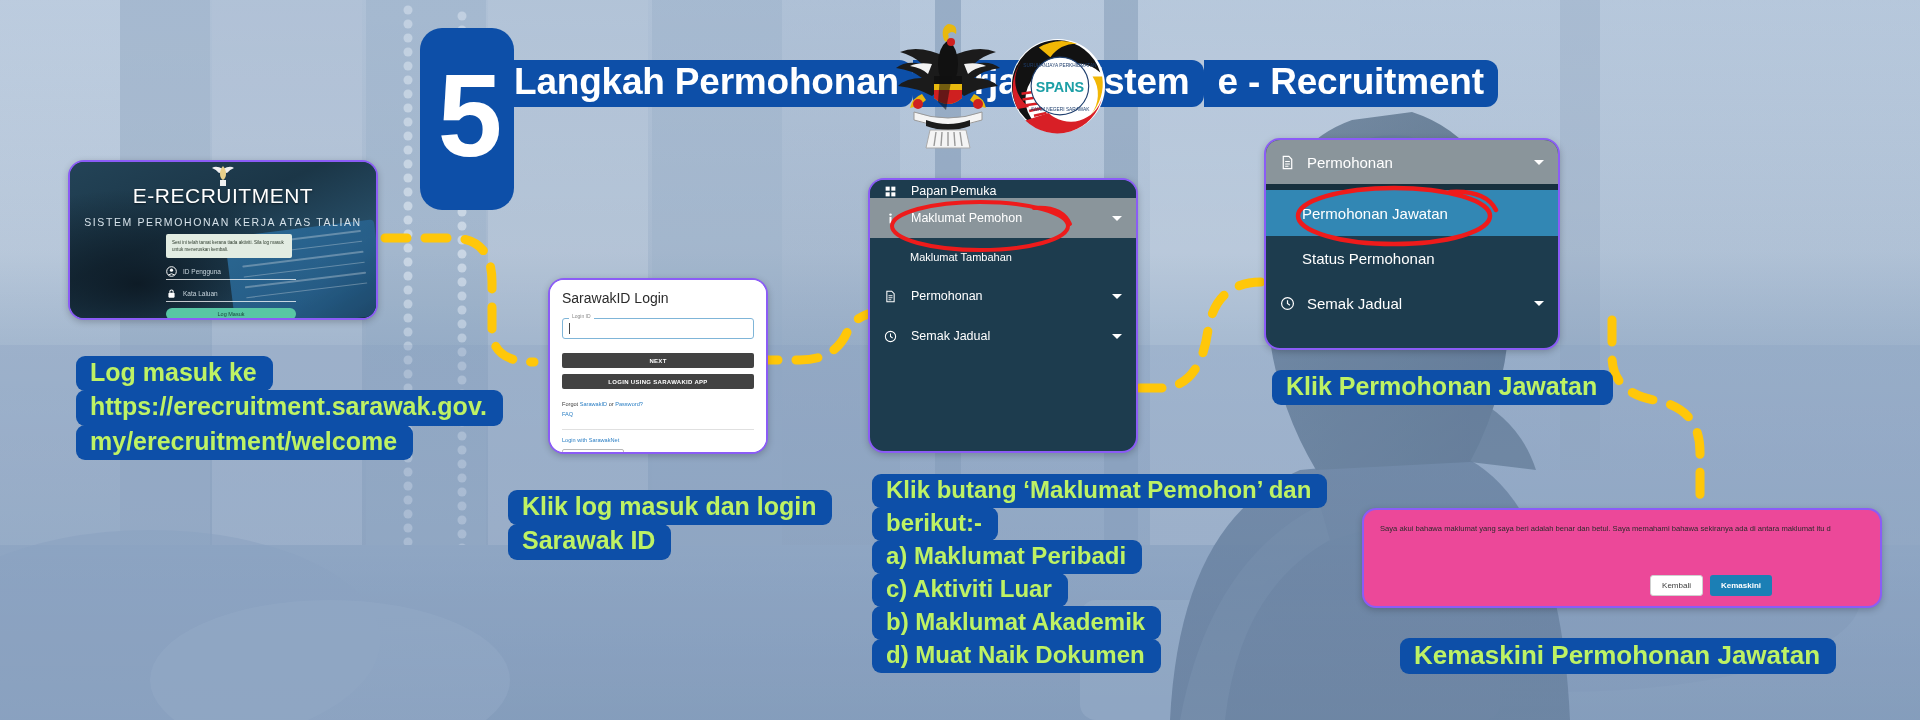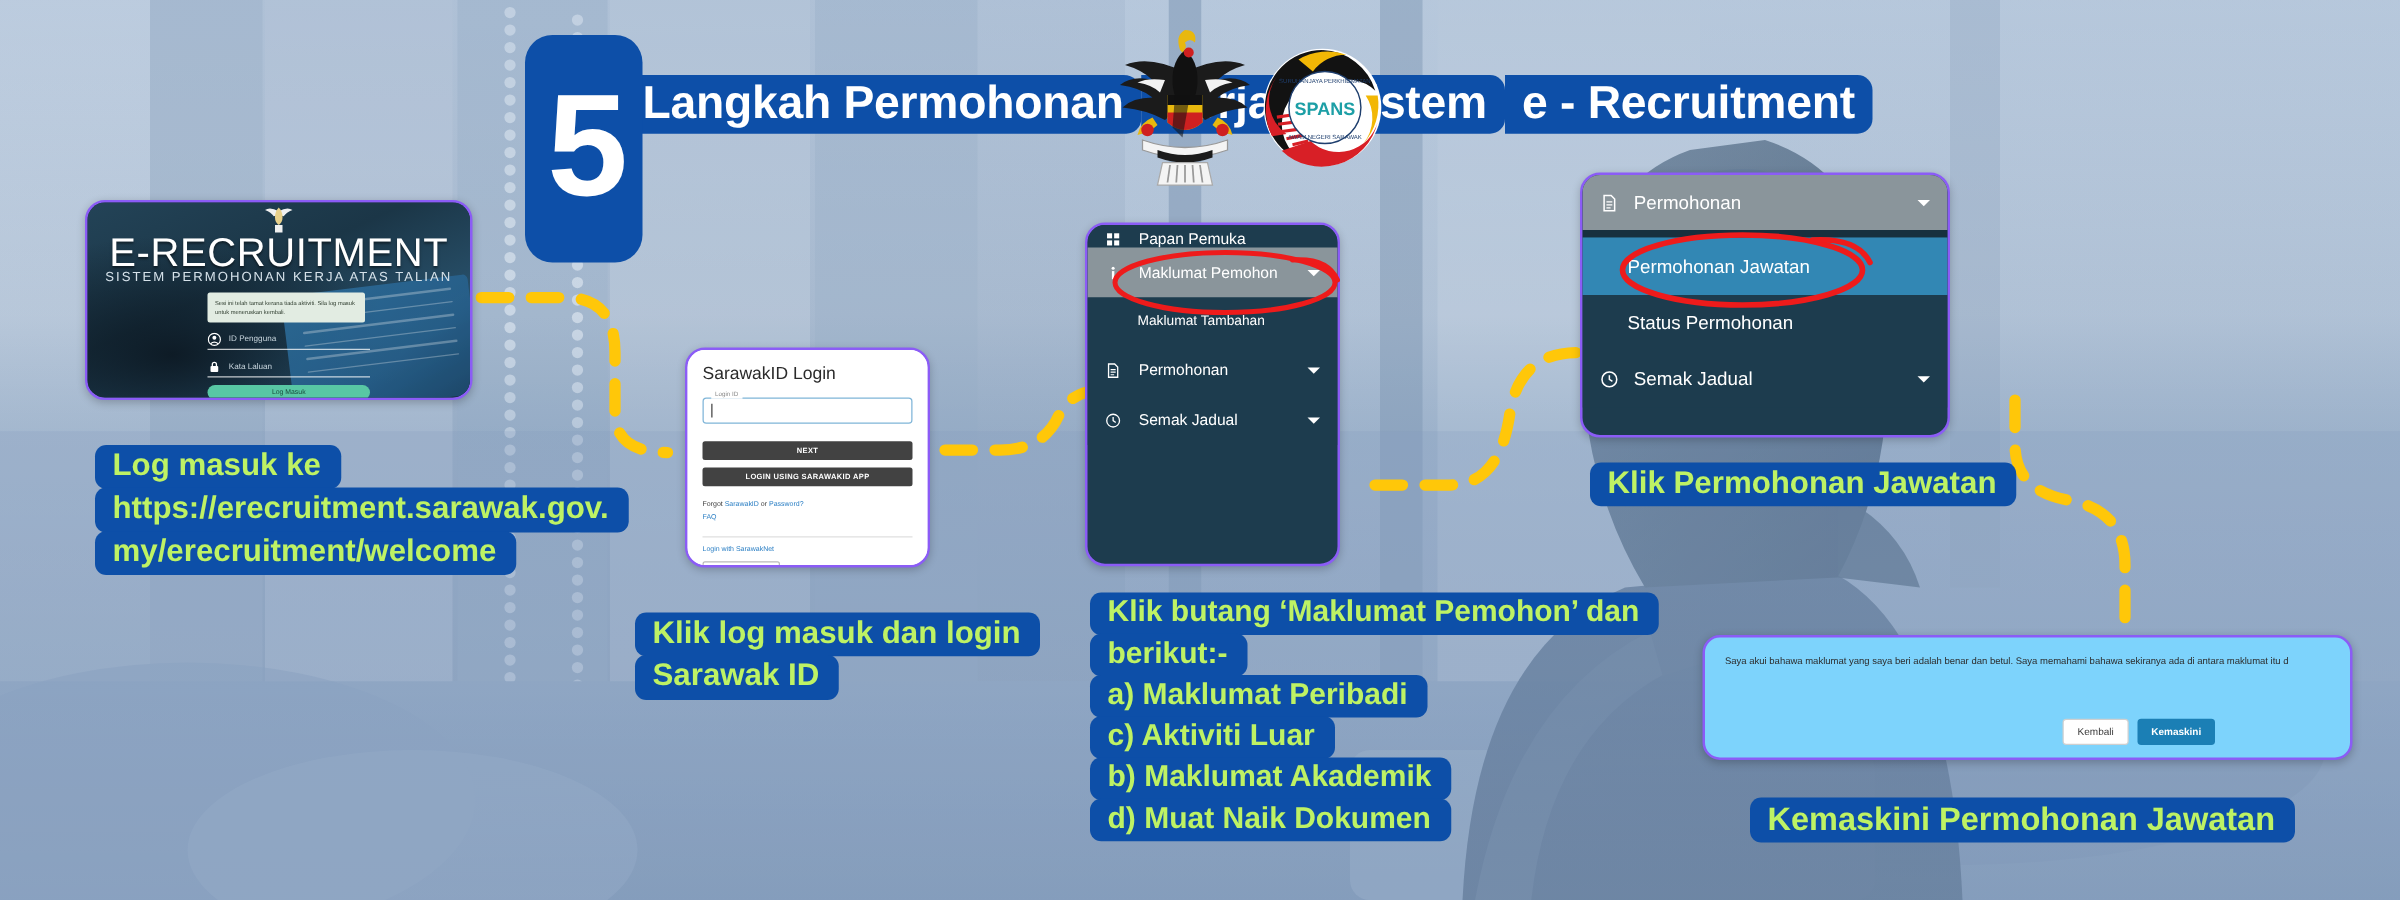--- a/index.html
+++ b/index.html
@@ -65,21 +65,21 @@
   #card-erec { left:68px; top:160px; width:310px; height:160px; }
   #card-erec .erec-inner {
     width:100%; height:100%; position:relative;
     background:
       radial-gradient(ellipse at 22% 78%, rgba(12,24,34,0.92) 0%, rgba(12,24,34,0) 55%),
       linear-gradient(155deg,#234357 0%,#1b3647 40%,#28506a 72%,#16303f 100%);
   }
   .erec-jata { position:absolute; left:50%; top:2px; transform:translateX(-50%); width:26px; height:24px; }
   .erec-title {
     position:absolute; left:0; right:0; top:22px; text-align:center;
-    color:#ffffff; font-size:32px; letter-spacing:0.5px; font-weight:400;
+    color:#ffffff; font-size:21px; letter-spacing:0.5px; font-weight:400;
     text-shadow:0 1px 2px rgba(0,0,0,0.5);
   }
   .erec-sub {
     position:absolute; left:0; right:0; top:54px; text-align:center;
     color:#d6e2ea; font-size:10.5px; letter-spacing:1.6px;
   }
   .erec-alert {
     position:absolute; left:96px; top:72px; width:126px;
     background:#e2ece2; color:#2d3b2d; font-size:4.6px; line-height:1.55;
     padding:5px 6px; border-radius:2px;
@@ -103,21 +103,21 @@
     position:absolute; right:-4px; bottom:-6px; width:150px; height:96px;
     background:linear-gradient(150deg,#2e6f9e 0%,#27608c 60%,#1d4a6e 100%);
     transform:rotate(-7deg); border-radius:4px; opacity:0.88;
   }
   .erec-doc i {
     display:block; height:1.5px; background:rgba(255,255,255,0.33);
     margin:9px 14px 0 14px; border-radius:1px;
   }
 
   
-  #card-sid { left:548px; top:278px; width:196px; height:176px; background:#ffffff; }
+  #card-sid { left:548px; top:278px; width:220px; height:176px; background:#ffffff; }
   #card-sid .sid-inner { width:100%; height:100%; padding:10px 12px; background:#fff; position:relative; }
   .sid-title { font-size:14px; color:#2b2b2b; margin-bottom:12px; }
   .sid-inputwrap { position:relative; margin-bottom:14px; }
   .sid-legend {
     position:absolute; left:7px; top:-5px; background:#fff; padding:0 3px;
     font-size:5px; color:#8a8a8a;
   }
   .sid-input {
     width:100%; height:21px; border:1px solid #7fb5d8; border-radius:3px; background:#fff;
     display:flex; align-items:center; padding:0 6px;
@@ -132,21 +132,21 @@
   .sid-links a { color:#2b7fc4; }
   .sid-rule { border-top:1px solid #e0e0e0; margin:9px 0 7px 0; }
   .sid-netlink { font-size:5.6px; color:#2b7fc4; margin-bottom:6px; }
   .sid-bottom { display:flex; align-items:center; justify-content:space-between; }
   .sid-reg {
     border:1px solid #b9b9b9; border-radius:2px; padding:4px 9px;
     font-size:5.3px; color:#3c3c3c; font-weight:bold; background:#fff;
   }
 
   
-  #card-menu1 { left:868px; top:178px; width:204px; height:275px; background:#1d3c4e; }
+  #card-menu1 { left:868px; top:178px; width:270px; height:275px; background:#1d3c4e; }
   
   #card-menu2 { left:1264px; top:138px; width:296px; height:212px; background:#1d3c4e; }
 
   .menu-row {
     display:flex; align-items:center; position:relative;
     padding:0 14px; color:#ffffff; white-space:nowrap;
   }
   .menu-row .mi { width:15px; flex:0 0 15px; margin-right:12px; display:flex; align-items:center; }
   .menu-row .mlabel { flex:1; }
   .menu-row .caret {
@@ -173,21 +173,21 @@
   #card-menu2 .r-sub { height:44px; }
   #card-menu2 .r-plain { height:46px; }
   #card-menu2 .sub-pad { padding-left:36px; }
   #card-menu2 .gapline { height:6px; background:#17303e; }
 
   .red-ellipse { position:absolute; pointer-events:none; z-index:9; }
 
   
   #card-dialog {
     left:1362px; top:508px; width:520px; height:100px;
-    background:#7dd3fc; border-radius:14px;
+    background:#ec4899; border-radius:14px;
   }
   .dlg-inner { width:100%; height:100%; padding:13px 16px 10px 16px; position:relative; overflow:hidden; }
   .dlg-text { font-size:7.6px; line-height:1.65; color:#2c2c2c; white-space:nowrap; }
   .dlg-actions {
     position:absolute; right:108px; bottom:10px; display:flex; align-items:center; gap:7px;
   }
   .dlg-btn-ghost {
     border:1px solid #cfcfcf; background:#fff; color:#3b3b3b;
     font-size:8px; padding:5px 11px; border-radius:3px;
   }

